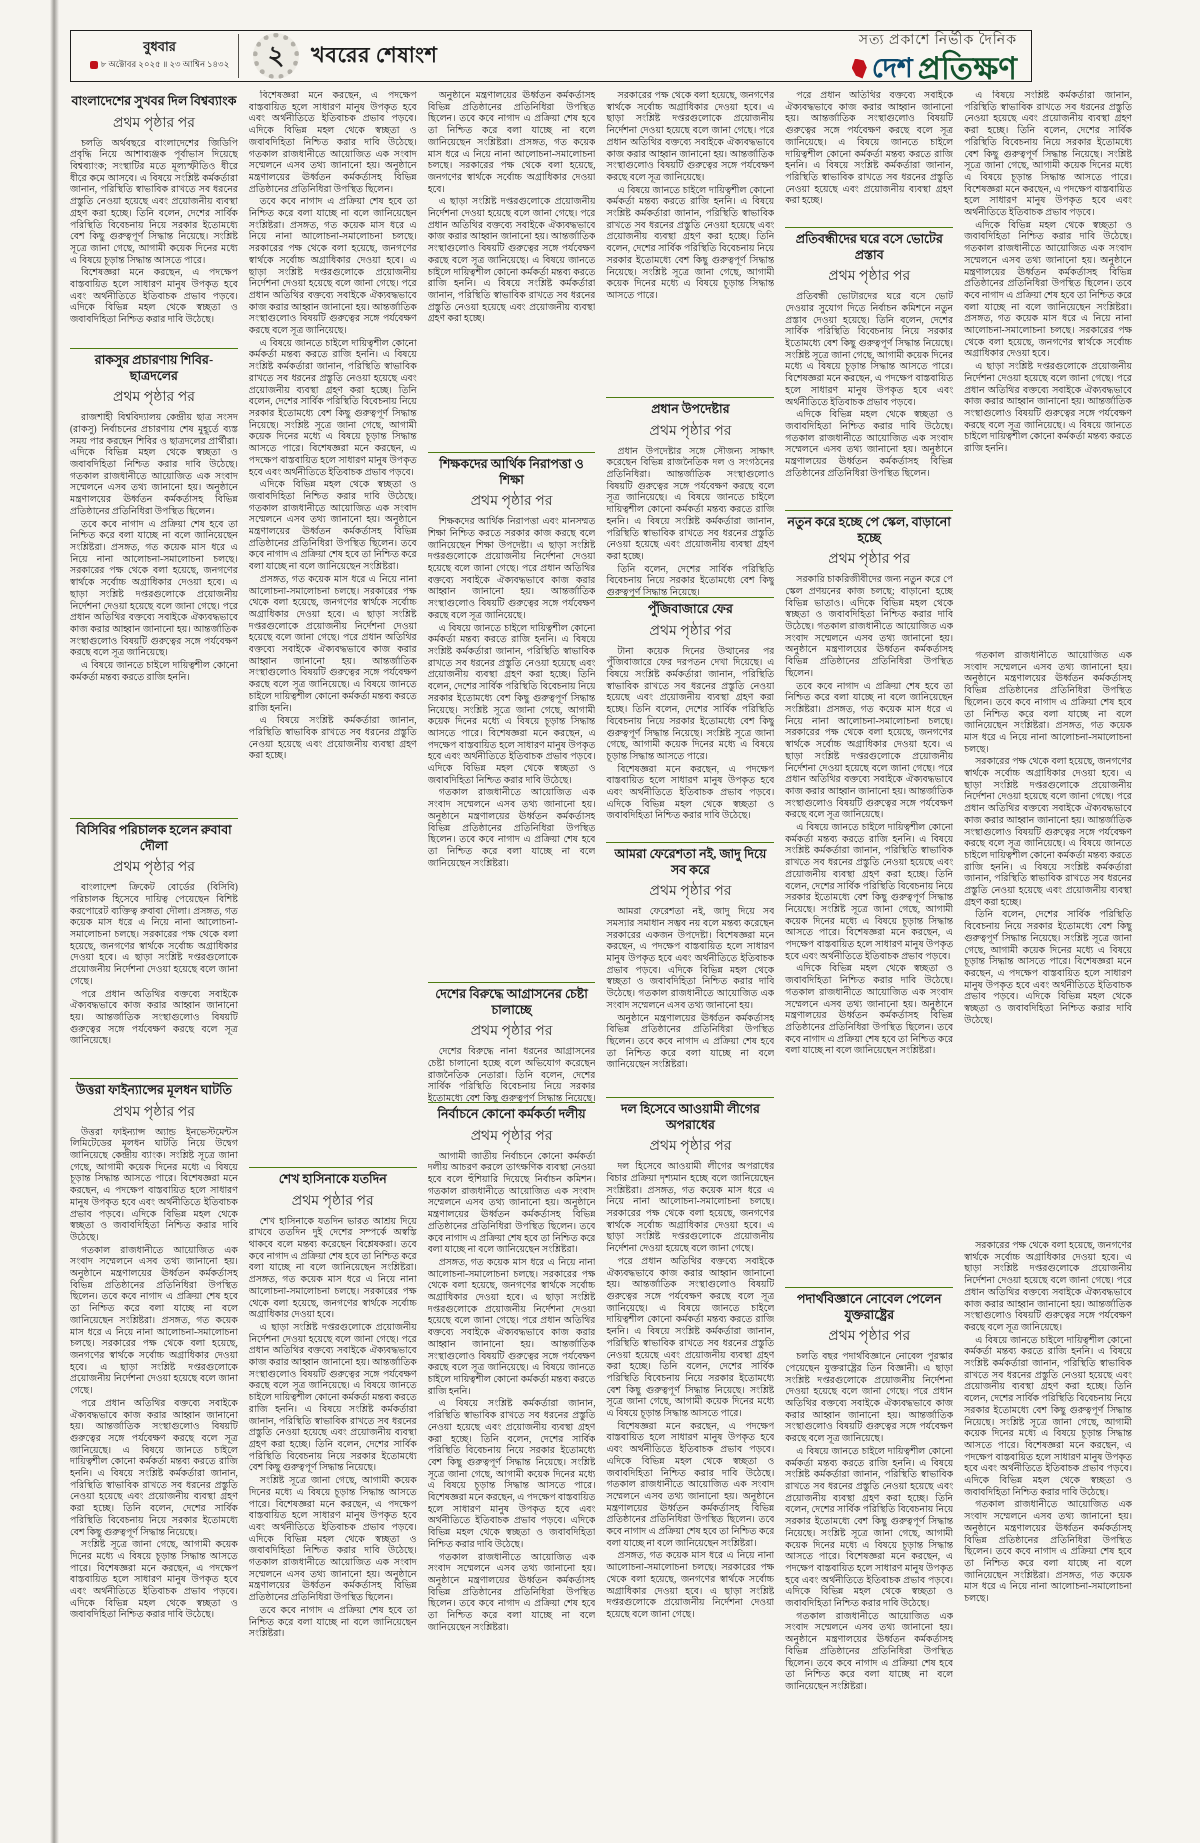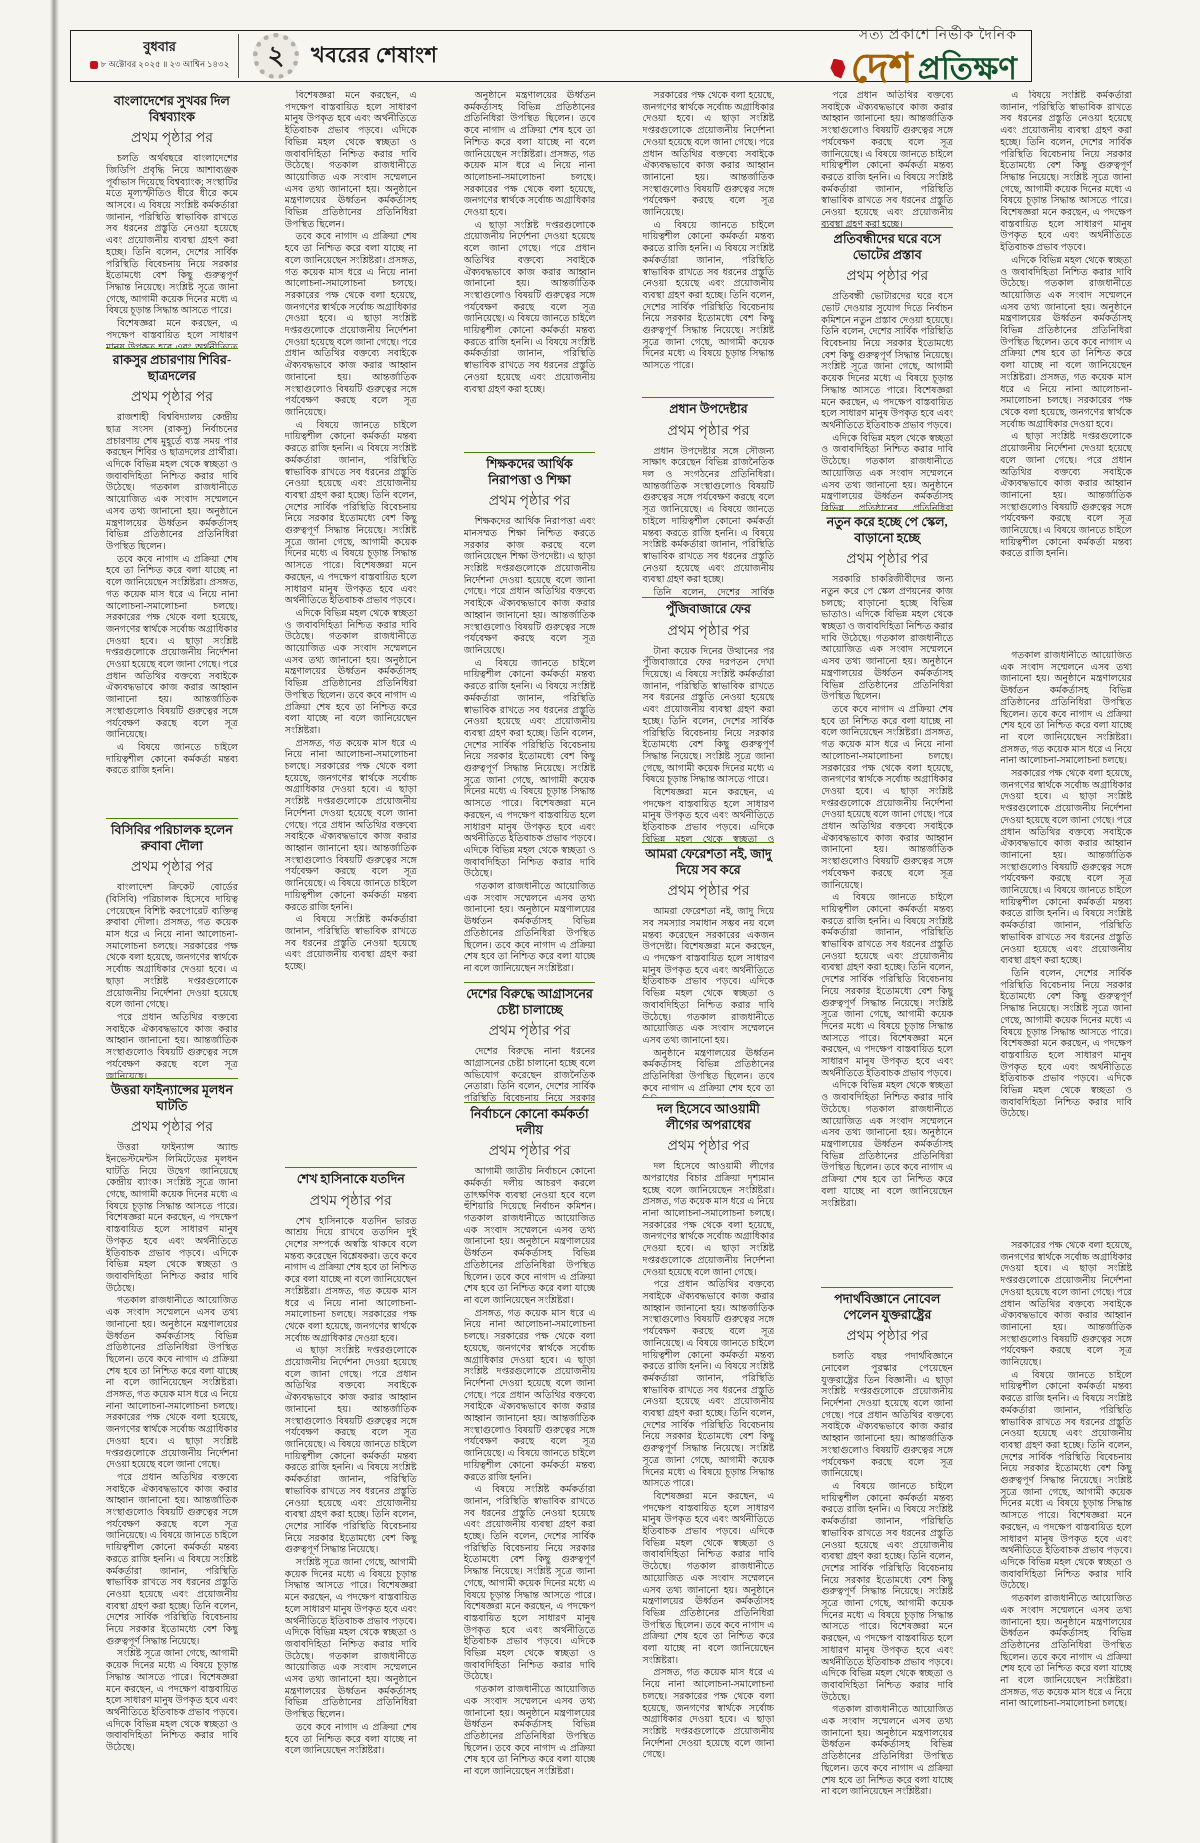--- a/index.html
+++ b/index.html
@@ -37,28 +37,28 @@
   .page-no { font-size:26px; font-weight:bold; color:#222; line-height:1; }
   .section-title { font-size:21px; font-weight:bold; letter-spacing:.5px; white-space:nowrap; }
   .header-spacer { flex:1 1 auto; }
   .masthead { text-align:right; padding-right:4px; }
   .tagline { font-size:14px; color:#44423d; letter-spacing:1px; margin-bottom:1px; white-space:nowrap; }
   .brand { display:flex; align-items:center; justify-content:flex-end; gap:5px; }
   .brand-mark {
     display:inline-block; width:15px; height:20px; background:#c1121c;
     clip-path:polygon(22% 0, 80% 10%, 100% 45%, 72% 100%, 28% 86%, 0 48%);
   }
-  .brand-w1 { font-size:41px; font-weight:bold; color:#a16207; line-height:1; }
+  .brand-w1 { font-size:27px; font-weight:bold; color:#0c4a6e; line-height:1; }
   .brand-w2 { font-size:31px; font-weight:bold; color:#14532d; line-height:1; }
 
   #columns {
     position:absolute; left:70px; top:90px; width:1062px; height:1745px;
     display:grid; grid-template-columns:repeat(6,1fr); column-gap:11px;
   }
-  .col { overflow:hidden; height:1745px;margin-left:36px; }
+  .col { overflow:hidden; height:1745px; }
   .article { overflow:hidden; padding-bottom:4px; }
   .article.ruled { border-top:1px solid #4d7c0f; }
   .headline {
     font-size:12.5px; font-weight:bold; text-align:center;
     line-height:1.25; padding:4px 1px 1px;
   }
   .continued {
     font-size:14px; text-align:center; color:#2a2a2a; padding:0 0 3px;
   }
   .body-text {

